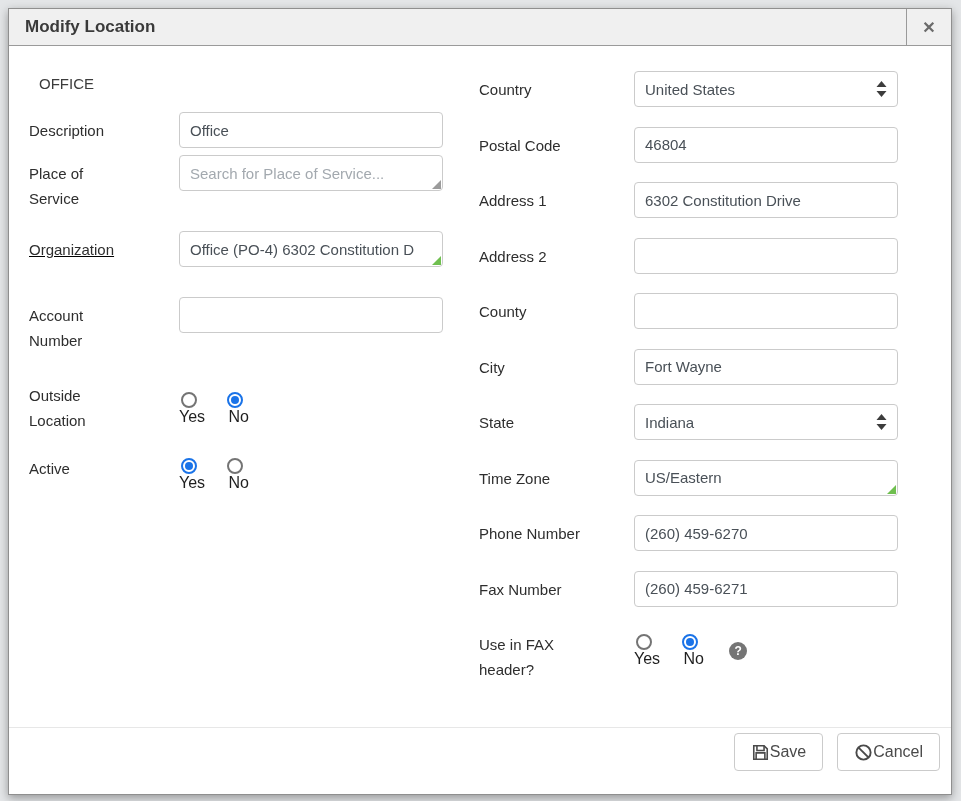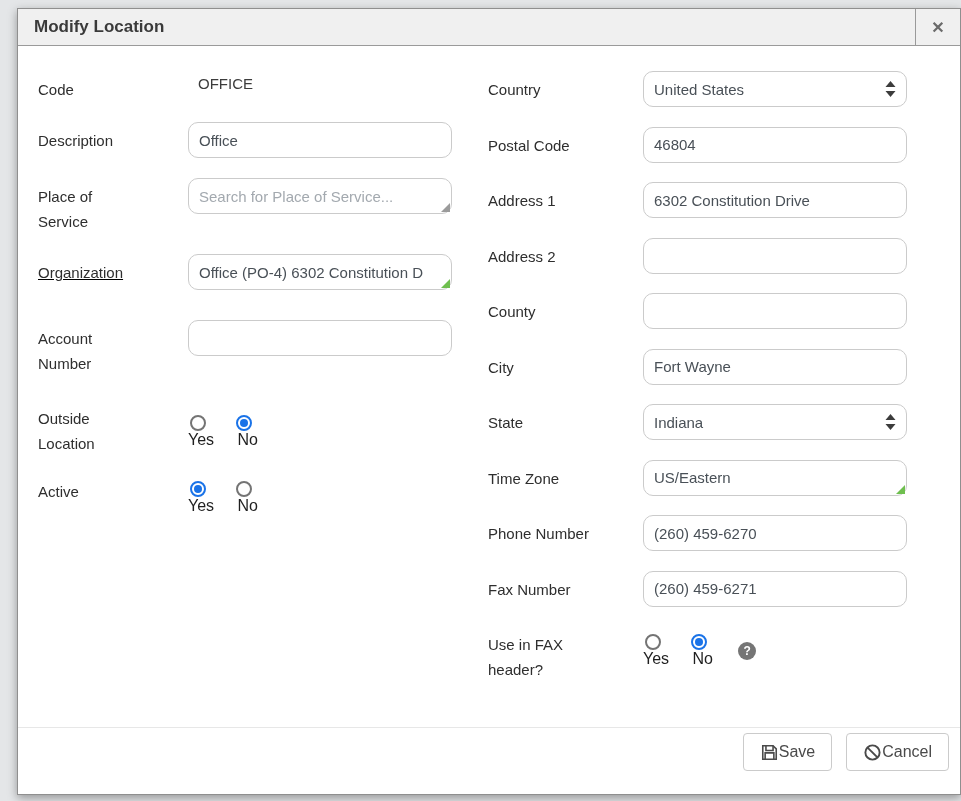--- a/index.html
+++ b/index.html
@@ -5,21 +5,21 @@
   * { box-sizing: border-box; margin: 0; padding: 0; }
   html, body { width: 961px; height: 801px; }
   body {
     font-family: "Liberation Sans", sans-serif;
     background: #e4e6e8;
     position: relative;
     overflow: hidden;
   }
   .modal {
     position: absolute;
-    left: 17px; top: 8px;
+    left: 8px; top: 8px;
     width: 944px; height: 787px;
     background: #ffffff;
     border: 1px solid #8f8f8f;
     box-shadow: 0 3px 9px rgba(0,0,0,.35);
     display: flex;
     flex-direction: column;
   }
   .modal-header {
     height: 37px;
     flex: 0 0 37px;
@@ -67,21 +67,21 @@
   .fcontrol { width: 264px; flex: 0 0 264px; position: relative; }
   .static-value {
     font-size: 15px;
     color: #3c3c3c;
     padding: 4px 0 0 10px;
   }
   input.tb, .select-field {
     width: 264px;
     height: 36px;
     border: 1px solid #cbcbcb;
-    border-radius: 10px;
+    border-radius: 4px;
     background: #fff;
     font-family: "Liberation Sans", sans-serif;
     font-size: 15px;
     color: #495057;
     padding: 0 10px;
     outline: none;
   }
   input.tb::placeholder { color: #a3a9af; opacity: 1; }
   .select-field {
     display: flex;
@@ -156,21 +156,21 @@
     border: 1px solid #cbcbcb;
     border-radius: 4px;
     font-family: "Liberation Sans", sans-serif;
     font-size: 16px;
     color: #4a4a4a;
     cursor: pointer;
   }
   .btn svg { display: block; }
   
   .col-left .row-code        { margin-bottom: 20px; }
-  .col-left .row-description { margin-bottom: 20px; }
+  .col-left .row-description { margin-bottom: 7px; }
   .col-left .row-pos         { margin-bottom: 20px; }
   .col-left .row-org         { margin-bottom: 30px; text-decoration: underline; }
   .col-left .row-account     { margin-bottom: 24px; }
   .col-left .row-outside     { margin-bottom: 17px; align-items: center; }
   .col-right .frow           { margin-bottom: 19.5px; }
   .caret-icon { flex: 0 0 auto; }
 </style>
 </head>
 <body>
 
@@ -181,21 +181,20 @@
     <div class="close-btn">
       <span>✕</span>
     </div>
   </div>
 
   <div class="modal-body">
 
     <div class="col-left">
 
       <div class="frow row-code">
-        <div class="flabel">Code</div>
         <div class="fcontrol">
           <div class="static-value">OFFICE</div>
         </div>
       </div>
 
       <div class="frow row-description">
         <div class="flabel">Description</div>
         <div class="fcontrol">
           <input class="tb" type="text" value="Office" style="">
         </div>

